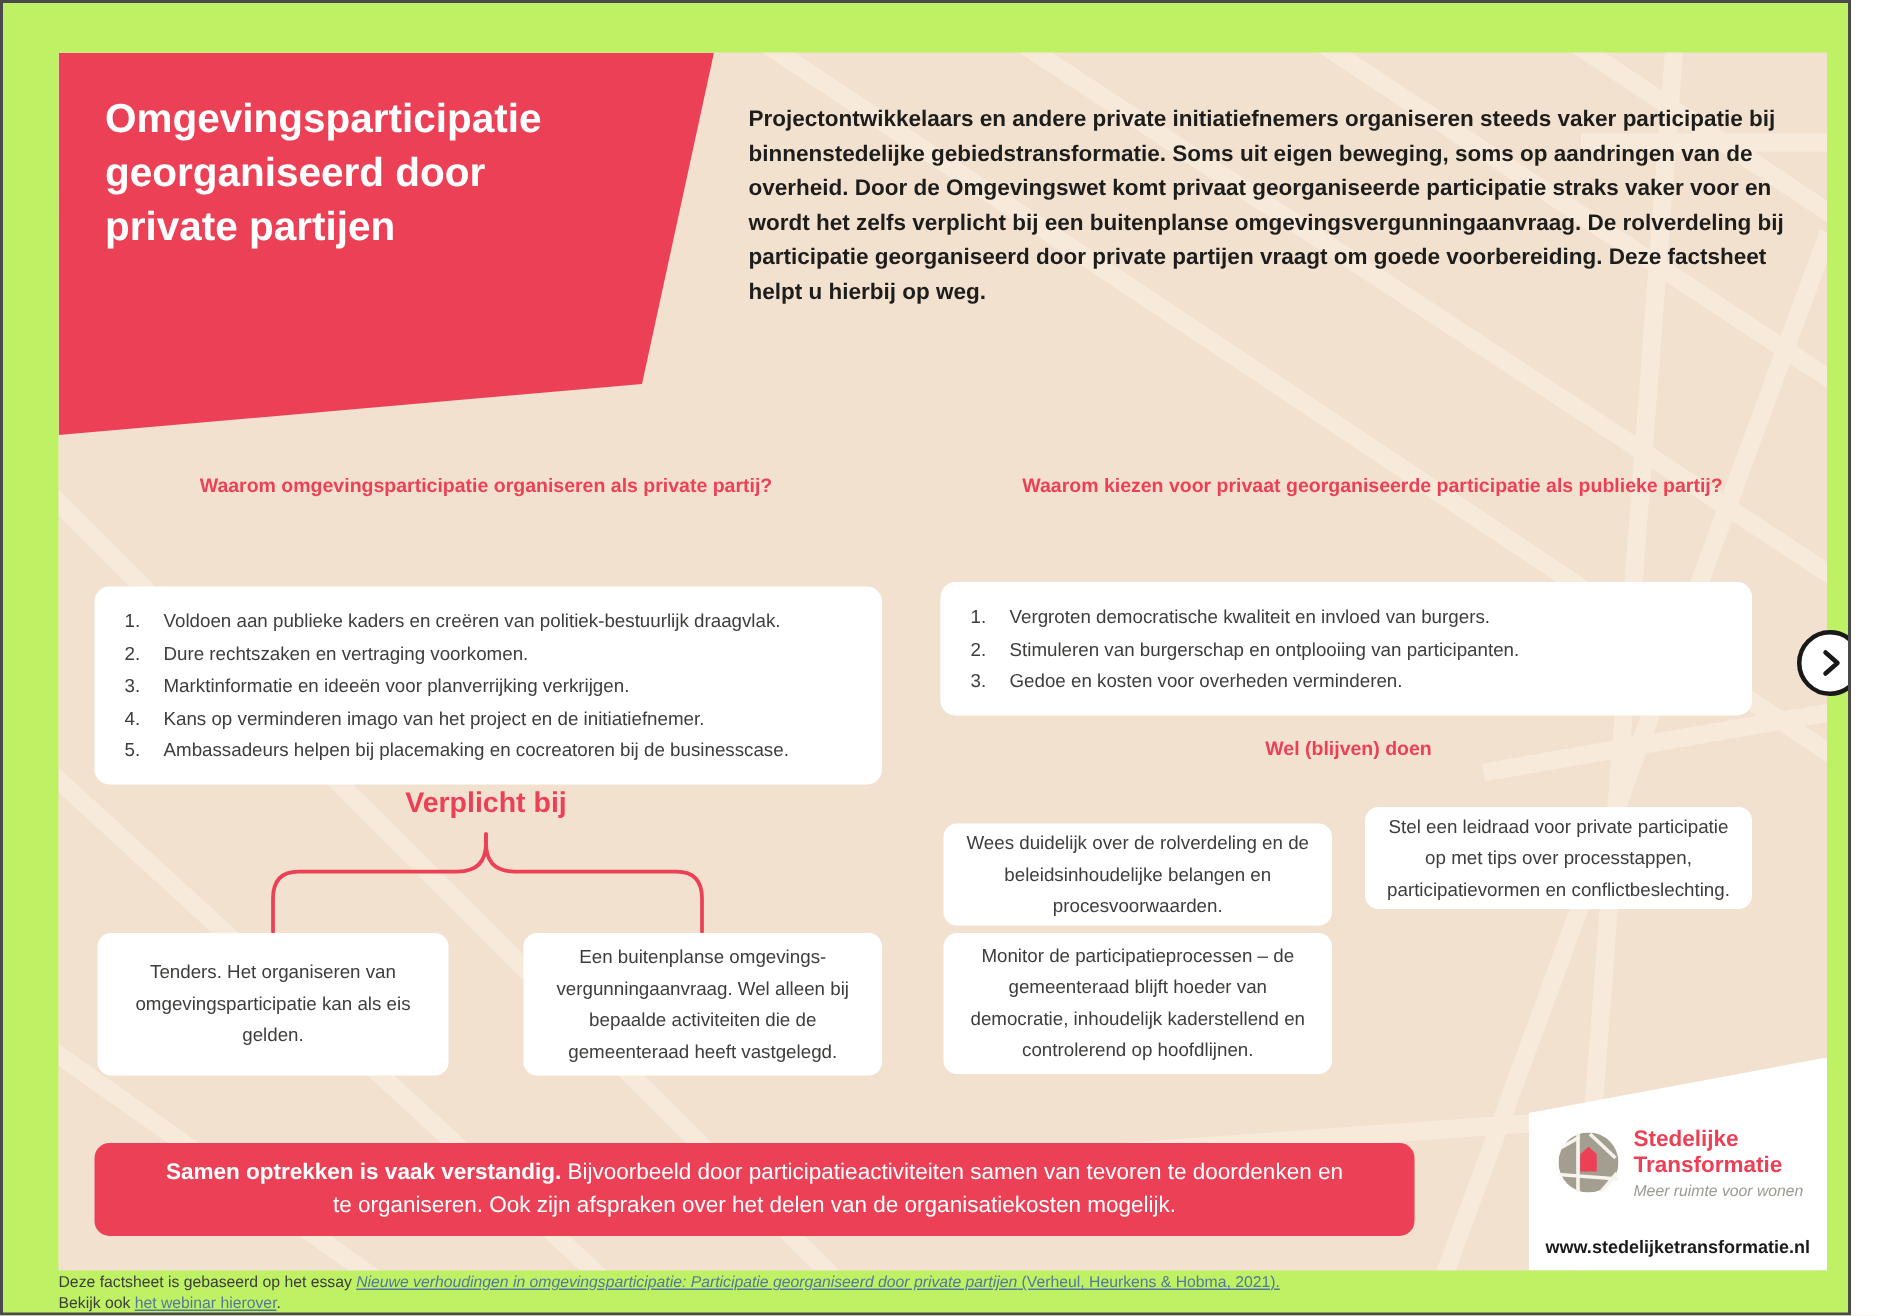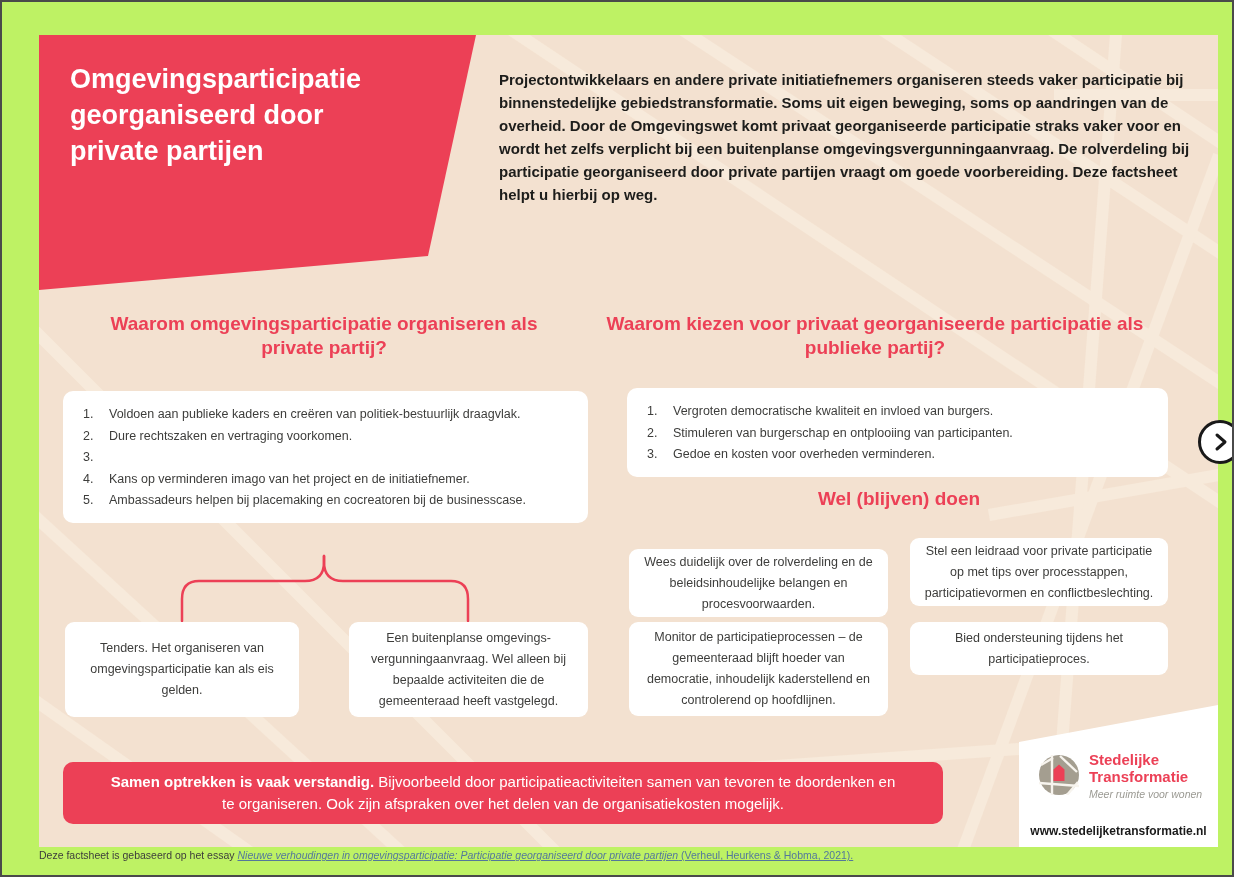--- a/index.html
+++ b/index.html
@@ -10,23 +10,23 @@
   .canvas { position:absolute; left:37px; top:33px; width:1179px; height:812px; background:#f3e1d0; overflow:hidden; }
   .map-pattern { position:absolute; left:0; top:0; width:100%; height:100%; }
 
   
   .pink-shape { position:absolute; left:0; top:0; width:440px; height:258px; background:#ec4056;
     -webkit-clip-path:polygon(0 0, 437px 0, 389px 221px, 0 255px); clip-path:polygon(0 0, 437px 0, 389px 221px, 0 255px); }
   .main-title { position:absolute; left:31px; top:26px; width:380px; color:#ffffff; font-size:27px; line-height:36px; font-weight:bold; white-space:pre-line; }
 
   .intro { position:absolute; left:460px; top:33px; width:695px; color:#1d1d1b; font-size:15px; line-height:23px; font-weight:bold; }
 
-  .section-heading { position:absolute; text-align:center; color:#ec4056; font-size:19px; line-height:24px; font-weight:bold; }
+  .section-heading { position:absolute; text-align:center; color:#ec4056; font-size:13px; line-height:24px; font-weight:bold; }
   .h-left   { left:65px;  top:277px; width:440px; }
-  .h-right  { left:556px; top:277px; width:560px; }
+  .h-right  { left:596px; top:277px; width:560px; }
   .h-verpl  { left:65px;  top:489px; width:440px; font-size:19px; }
   .h-wel    { left:580px; top:452px; width:560px; }
 
   .card { position:absolute; background:#ffffff; border-radius:10px; color:#3d3d3b; }
   .card-list-left  { left:24px;  top:356px; width:525px; padding:13px 16px 11px 16px; }
   .card-list-right { left:588px; top:353px; width:541px; padding:13px 16px 11px 16px; }
   .num-list { list-style:none; }
   .num-list li { display:flex; font-size:12.5px; line-height:21.5px; }
   .num-list .num { width:30px; flex:0 0 30px; padding-left:4px; }
 
@@ -101,20 +101,21 @@
         <li>
             <span class="num">1.</span>
             <span>Voldoen aan publieke kaders en creëren van politiek-bestuurlijk draagvlak.</span>
           </li>
         <li>
             <span class="num">2.</span>
             <span>Dure rechtszaken en vertraging voorkomen.</span>
           </li>
         <li>
             <span class="num">3.</span>
+            <span>Marktinformatie en ideeën voor planverrijking verkrijgen.</span>
           </li>
         <li>
             <span class="num">4.</span>
             <span>Kans op verminderen imago van het project en de initiatiefnemer.</span>
           </li>
         <li>
             <span class="num">5.</span>
             <span>Ambassadeurs helpen bij placemaking en cocreatoren bij de businesscase.</span>
           </li>
       </ol>
@@ -130,34 +131,34 @@
             <span class="num">2.</span>
             <span>Stimuleren van burgerschap en ontplooiing van participanten.</span>
           </li>
         <li>
             <span class="num">3.</span>
             <span>Gedoe en kosten voor overheden verminderen.</span>
           </li>
       </ol>
     </div>
 
+    <h3 class="section-heading h-verpl">Verplicht bij</h3>
     <svg class="bracket" viewBox="0 0 440 70">
       <g fill="none" stroke="#ec4056" stroke-width="2.5" stroke-linecap="round">
         <path d="M 262 2 L 262 8 Q 262 27 243 27 L 137 27 Q 120 27 120 45 L 120 67"></path>
         <path d="M 262 2 L 262 8 Q 262 27 281 27 L 389 27 Q 406 27 406 45 L 406 67"></path>
       </g>
     </svg>
     <div class="mini-box vb1">Tenders. Het organiseren van omgevingsparticipatie kan als eis gelden.</div>
     <div class="mini-box vb2">Een buitenplanse omgevings-vergunningaanvraag. Wel alleen bij bepaalde activiteiten die de gemeenteraad heeft vastgelegd.</div>
 
     <h3 class="section-heading h-wel">Wel (blijven) doen</h3>
     <div class="mini-box wb1">Wees duidelijk over de rolverdeling en de beleidsinhoudelijke belangen en procesvoorwaarden.</div>
     <div class="mini-box wb2">Stel een leidraad voor private participatie op met tips over processtappen, participatievormen en conflictbeslechting.</div>
     <div class="mini-box wb3">Monitor de participatieprocessen – de gemeenteraad blijft hoeder van democratie, inhoudelijk kaderstellend en controlerend op hoofdlijnen.</div>
-    <div class="mini-box wb4">Bied ondersteuning tijdens het participatieproces.</div>
 
     <div class="banner">
       <p><b>Samen optrekken is vaak verstandig.</b><span> Bijvoorbeeld door participatieactiviteiten samen van tevoren te doordenken en te organiseren. Ook zijn afspraken over het delen van de organisatiekosten mogelijk.</span></p>
     </div>
 
     <div class="logo-card">
       <svg class="logo-circle" viewBox="0 0 40 40">
         <circle cx="20" cy="20" r="20" fill="#a49e90"></circle>
         <g stroke="#f7f4ee" stroke-width="2.4" fill="none">
           <line x1="13" y1="0" x2="13" y2="40"></line>
@@ -177,15 +178,16 @@
   </div>
 
   <button class="next-btn">
     <svg width="26" height="26" viewBox="0 0 26 26">
       <polyline points="10,6 18,13 10,20" fill="none" stroke="#191919" stroke-width="3" stroke-linecap="round" stroke-linejoin="round"></polyline>
     </svg>
   </button>
 
   <div class="footer">
     <div><span>Deze factsheet is gebaseerd op het essay </span><a><span class="it">Nieuwe verhoudingen in omgevingsparticipatie: Participatie georganiseerd door private partijen</span><span> (Verheul, Heurkens &amp; Hobma, 2021). </span></a></div>
+    <div><span>Bekijk ook </span><a>het webinar hierover</a><span>.</span></div>
   </div>
 
 </div>
 
 </body></html>

